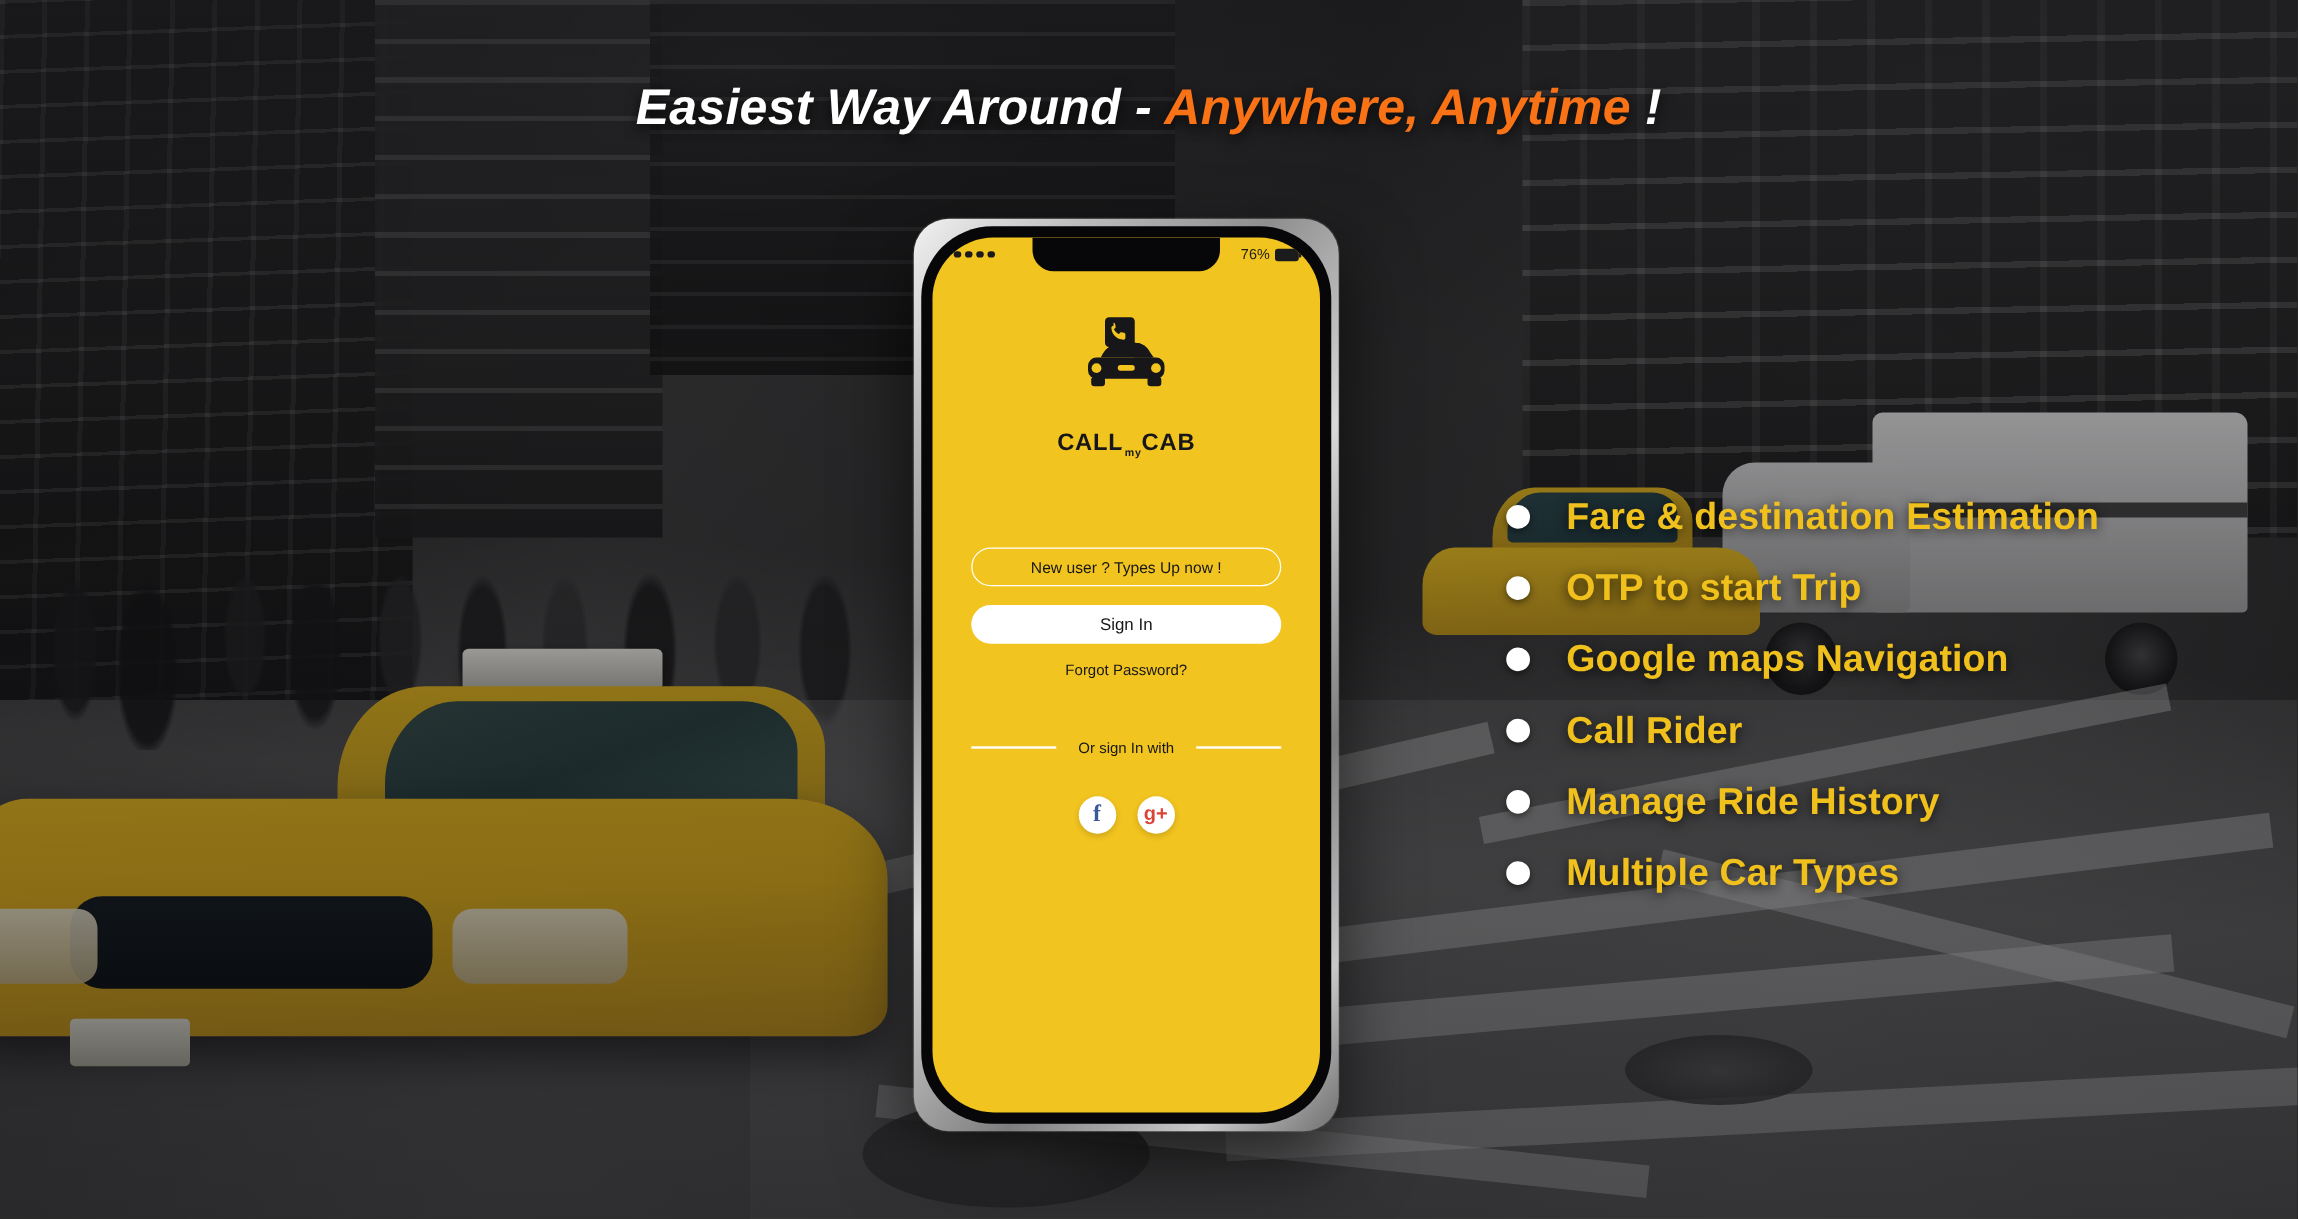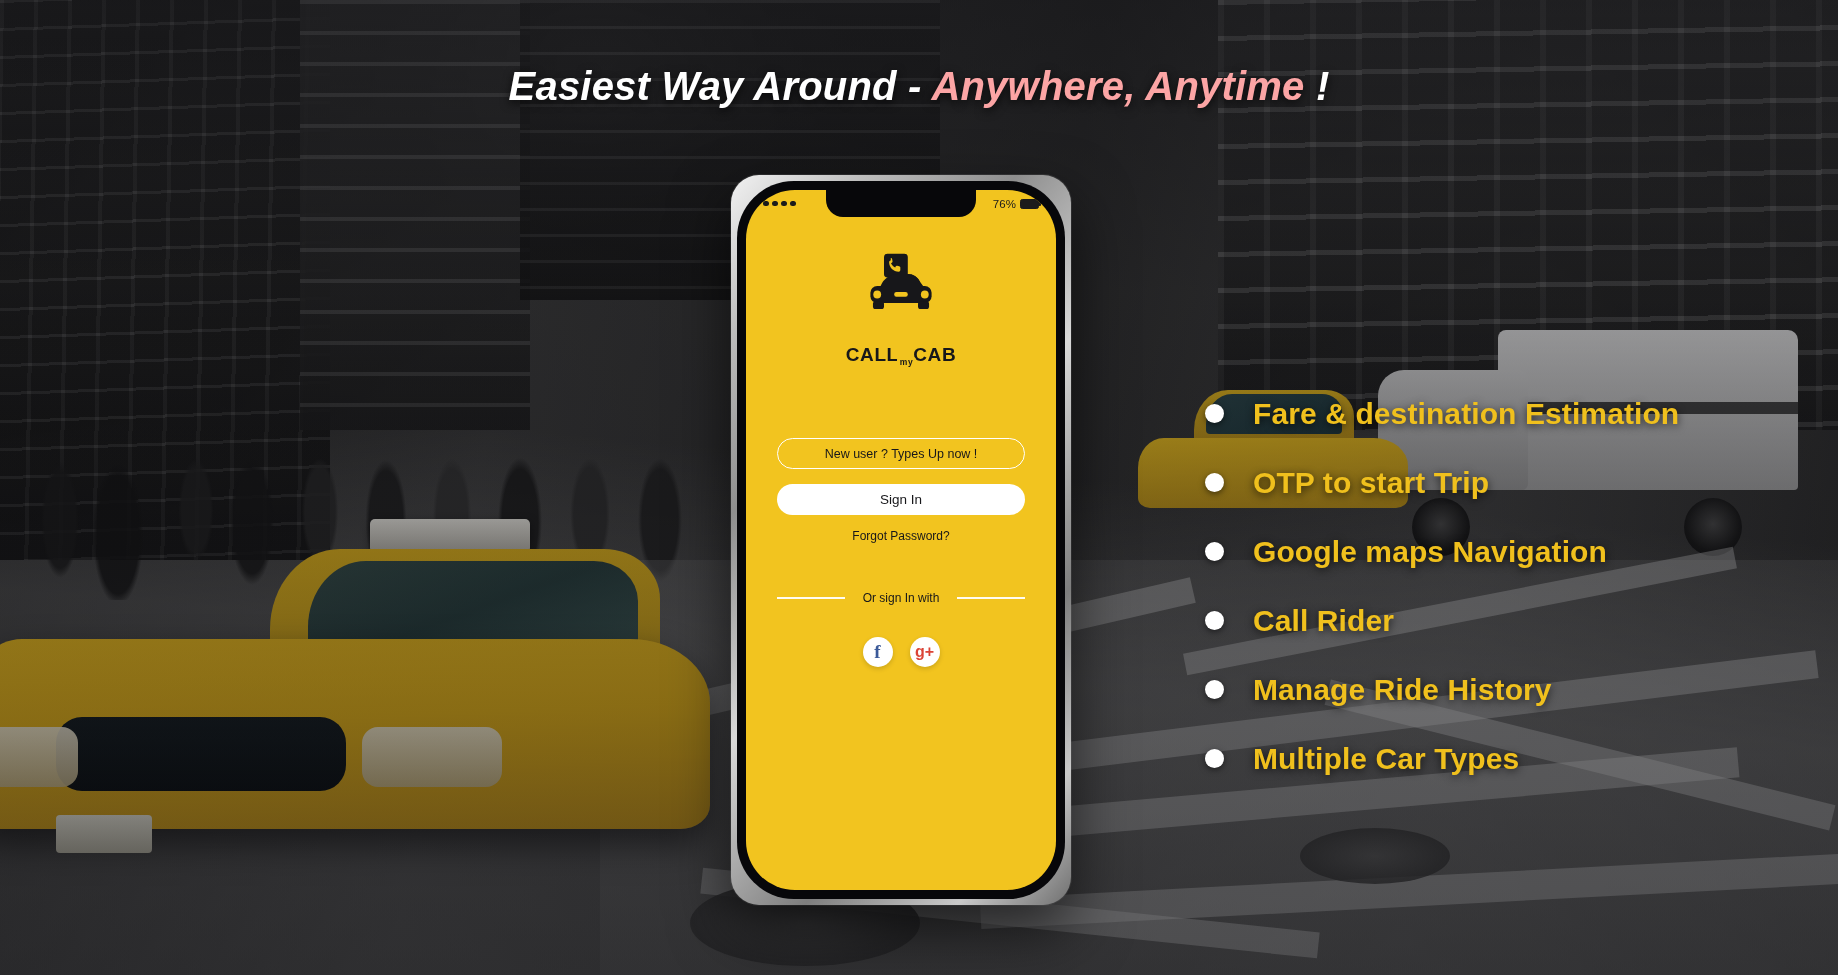--- a/index.html
+++ b/index.html
@@ -202,21 +202,21 @@
   
   .headline {
     position:absolute; top:64px; left:0; right:0;
     text-align:center;
     font-size:40px; font-weight:bold; font-style:italic;
     letter-spacing:.2px;
     text-shadow:0 3px 10px rgba(0,0,0,.75);
     white-space:nowrap;
   }
   .headline .w { color:#ffffff; }
-  .headline .y { color:#fca5a5; }
+  .headline .y { color:#f97316; }
 
   
   .phone {
     position:absolute; left:731px; top:175px;
     width:340px; height:730px;
     border-radius:28px;
     background:linear-gradient(130deg,#f2f2f2 0%, #bdbdbd 14%, #8e8e8e 30%, #d8d8d8 50%, #7e7e7e 72%, #c9c9c9 88%, #6f6f6f 100%);
     padding:6px;
     box-shadow:0 26px 60px rgba(0,0,0,.62), 0 0 0 1px rgba(255,255,255,.10);
   }
@@ -323,21 +323,21 @@
     font-weight:bold; cursor:pointer;
     box-shadow:0 2px 5px rgba(0,0,0,.16);
   }
   .soc.fb { color:#3b5998; font-size:19px; font-family:"Liberation Serif", serif; }
   .soc.gp { color:#db4437; font-size:16px; }
 
   
   .features {
     position:absolute; left:1205px; top:385px;
     display:flex; flex-direction:column;
-    gap:12px;
+    gap:0;
   }
   .feat {
     display:flex; align-items:center;
     height:57px;
   }
   .feat .dot {
     width:19px; height:19px; border-radius:50%;
     background:#ffffff; flex:none;
     box-shadow:0 2px 6px rgba(0,0,0,.5);
   }

